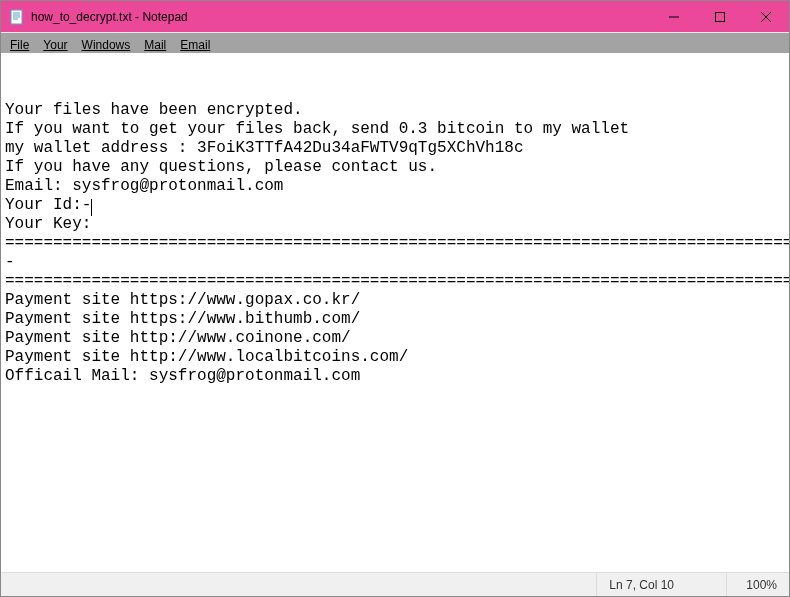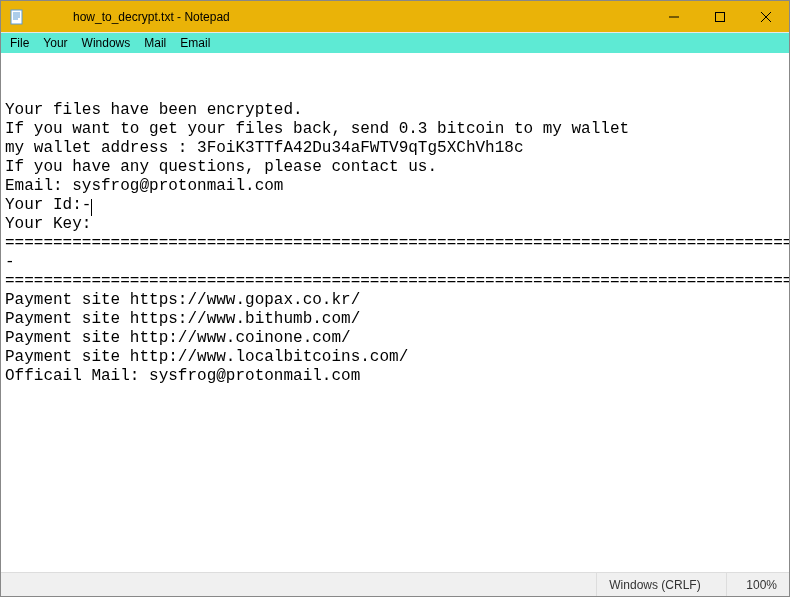--- a/index.html
+++ b/index.html
@@ -11,25 +11,24 @@
       font-family: "Segoe UI", Tahoma, sans-serif;
       background: #fff;
       width: 790px;
       height: 597px;
       overflow: hidden;
       position: relative;
       border: 1px solid #888;
     }
     .titlebar {
       height: 32px;
-      background: #eab308;
+      background: #ec4899;
       display: flex;
       align-items: center;
       border-bottom: 1px solid #e8e8e8;
-      gap: 42px;
     }
     .titlebar-icon {
       width: 16px;
       height: 16px;
       margin-left: 8px;
       margin-right: 6px;
       display: flex;
       align-items: center;
       justify-content: center;
     }
@@ -45,25 +44,26 @@
     .win-btn {
       width: 46px;
       height: 32px;
       display: flex;
       align-items: center;
       justify-content: center;
       cursor: pointer;
     }
     .menubar {
       height: 20px;
-      background: #5eead4;
+      background: #a3a3a3;
       display: flex;
-      align-items: center;
+      align-items: flex-end;
       padding: 0 2px;
       font-size: 12px;
+      text-decoration: underline;
     }
     .menu-item {
       padding: 1px 7px;
       cursor: pointer;
     }
     .editor {
       font-family: Consolas, "Courier New", monospace;
       font-size: 16px;
       line-height: 19px;
       padding: 0 4px;
@@ -157,15 +157,15 @@
   <span class="menu-item">Your</span>
   <span class="menu-item">Windows</span>
   <span class="menu-item">Mail</span>
   <span class="menu-item">Email</span>
 </div>
 
 <div class="editor"><span class="line">Your files have been encrypted.</span><span class="line">If you want to get your files back, send 0.3 bitcoin to my wallet</span><span class="line">my wallet address : 3FoiK3TTfA42Du34aFWTV9qTg5XChVh18c</span><span class="line">If you have any questions, please contact us.</span><span class="line">Email: sysfrog@protonmail.com</span><span class="line"></span><span class="line"><span>Your Id:-</span><span class="caret"></span></span><span class="line">Your Key:</span><span class="line">===================================================================================</span><span class="line">-</span><span class="line">===================================================================================</span><span class="line"></span><span class="line">Payment site https://www.gopax.co.kr/</span><span class="line">Payment site https://www.bithumb.com/</span><span class="line">Payment site http://www.coinone.com/</span><span class="line">Payment site http://www.localbitcoins.com/</span><span class="line">Officail Mail: sysfrog@protonmail.com</span></div>
 
 <div class="statusbar">
   <div class="status-spacer"></div>
-  <div class="status-cell wide">Windows (CRLF)</div>
+  <div class="status-cell wide">Ln 7, Col 10</div>
   <div class="status-cell zoom">100%</div>
 </div>
 
 </body></html>

